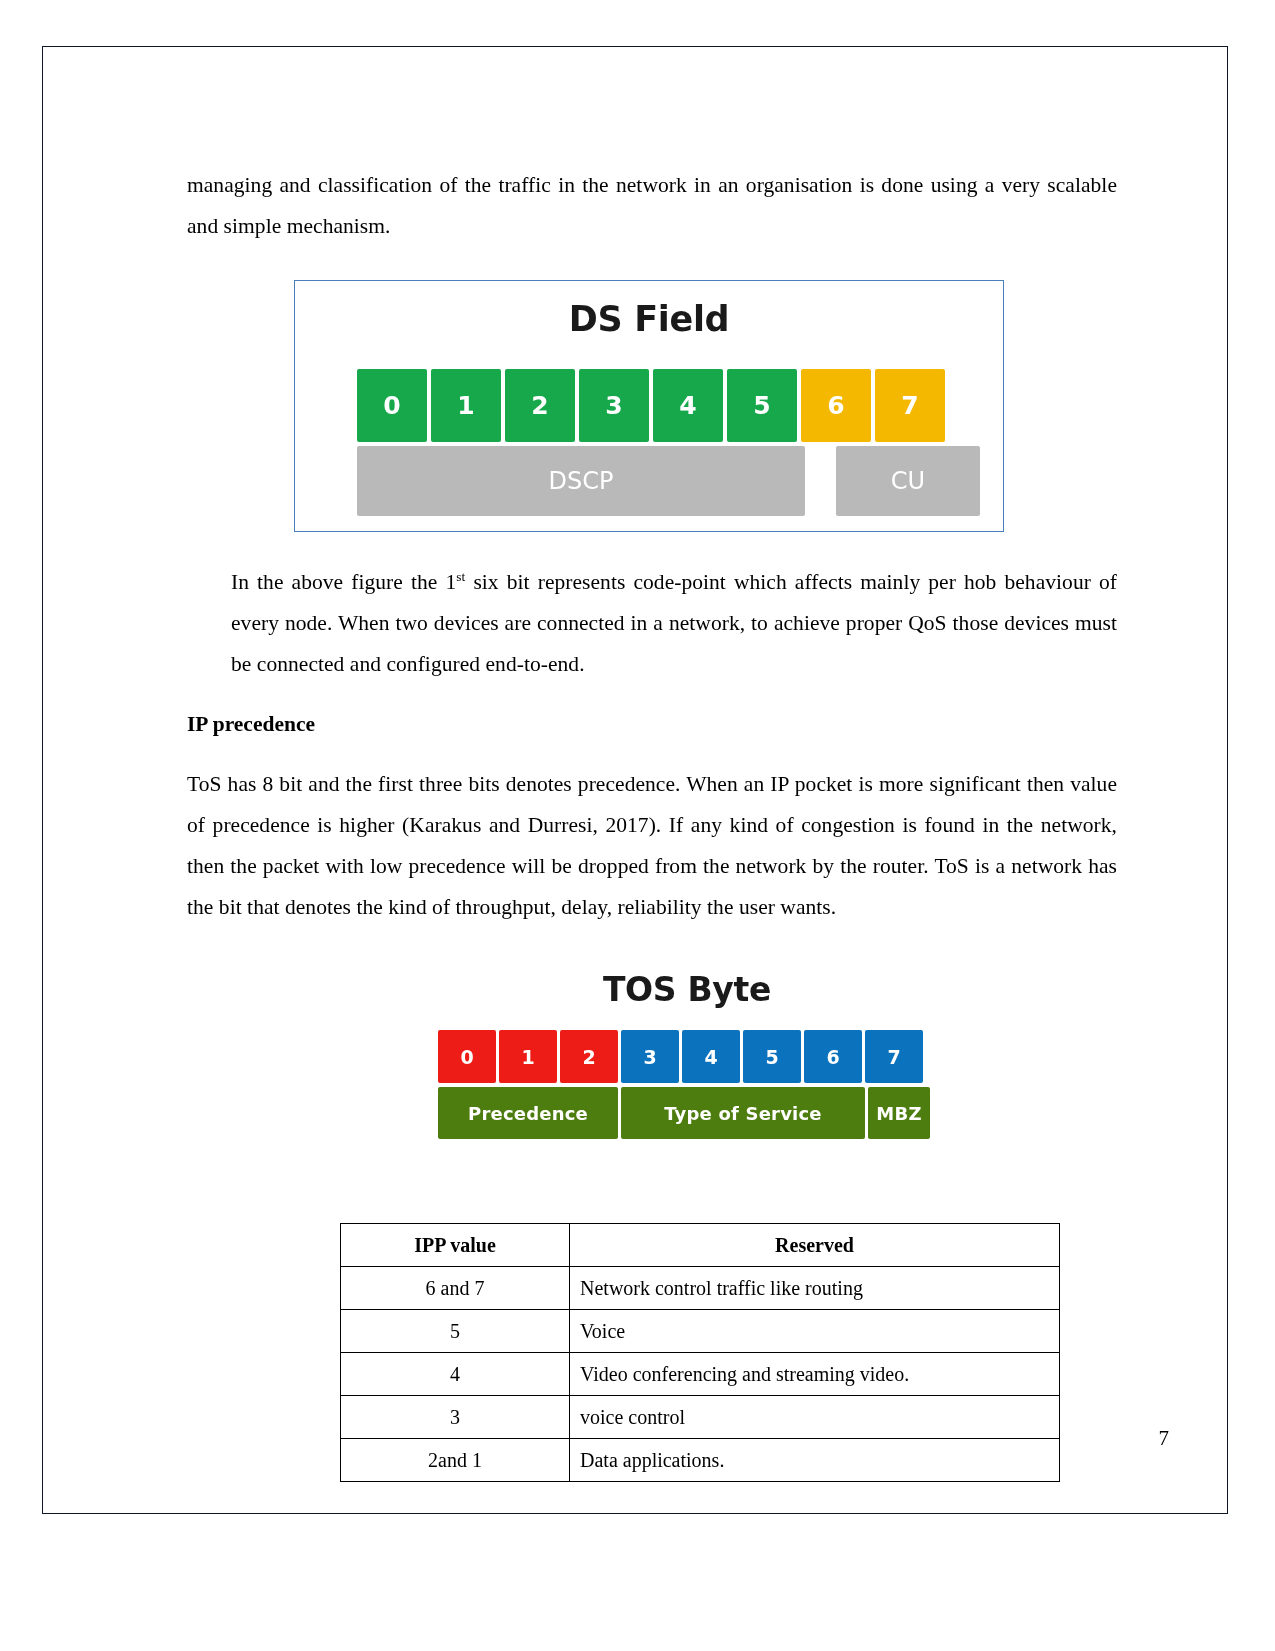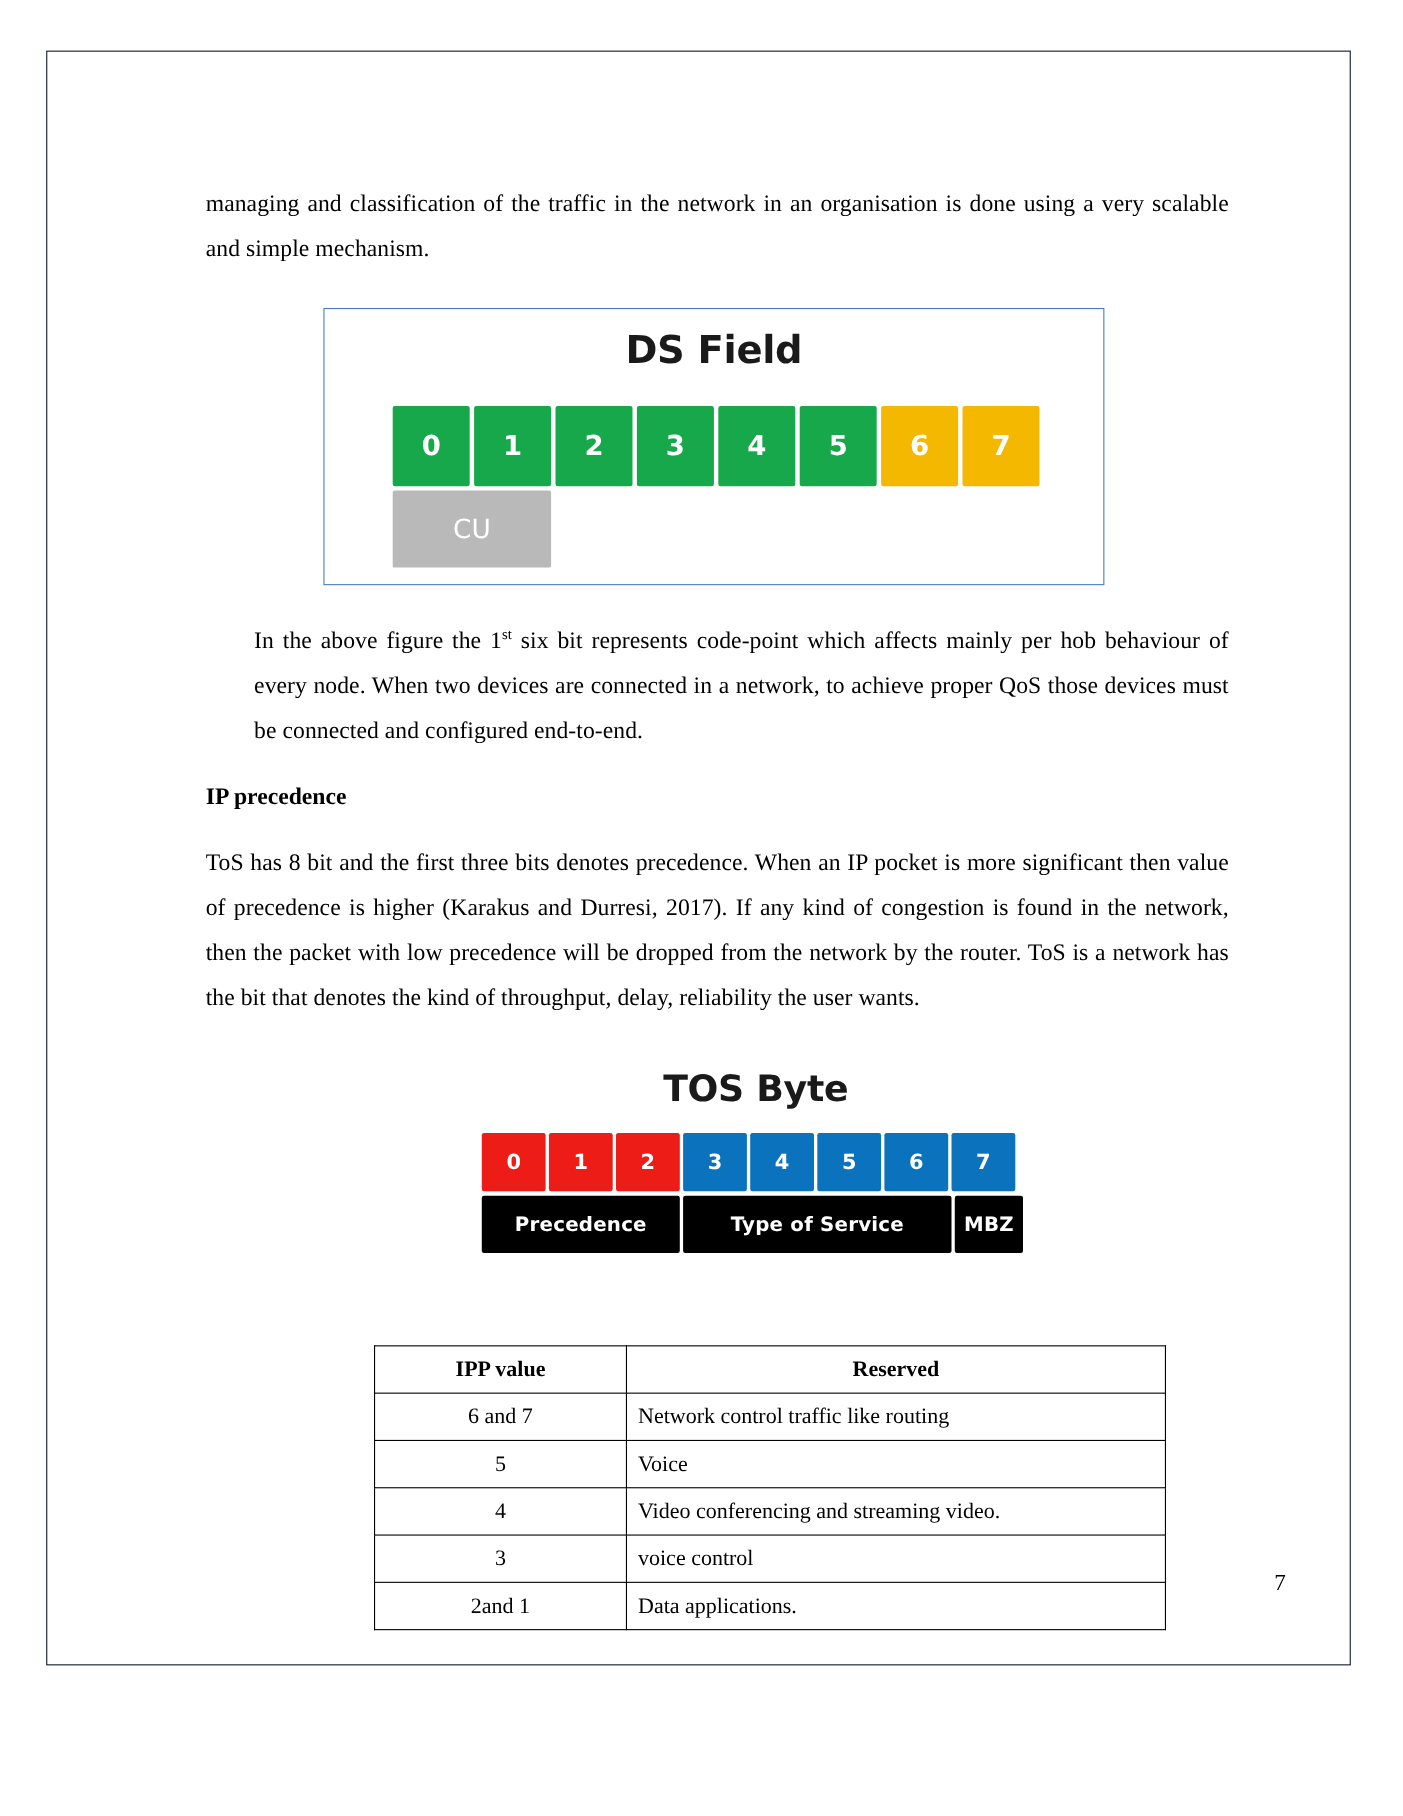--- a/index.html
+++ b/index.html
@@ -116,21 +116,21 @@
     color: #ffffff;
     font-family: "DejaVu Sans", sans-serif;
     font-size: 24px;
     font-weight: 500;
     display: flex;
     align-items: center;
     justify-content: center;
     border-radius: 2px;
   }
   .ds-label.dscp { width: 448px; }
-  .ds-label.cu   { width: 144px; }
+  .ds-label.cu   { width: 144px; margin-left: 27px; }
 
   
   .tos-figure {
     margin: 42px 0 0 0;
     width: 520px;
     margin-left: 240px;
     position: relative;
     height: 205px;
   }
   .tos-title {
@@ -168,21 +168,21 @@
 
   .tos-labels {
     position: absolute;
     left: 11px;
     top: 117px;
     display: flex;
     gap: 3px;
   }
   .tos-label {
     height: 52px;
-    background: #000000;
+    background: #4d7c0f;
     color: #ffffff;
     font-family: "DejaVu Sans", sans-serif;
     font-size: 18px;
     font-weight: bold;
     display: flex;
     align-items: center;
     justify-content: center;
     border-radius: 2px;
     letter-spacing: 0.2px;
   }
@@ -239,20 +239,21 @@
         <div class="ds-bit green">0</div>
         <div class="ds-bit green">1</div>
         <div class="ds-bit green">2</div>
         <div class="ds-bit green">3</div>
         <div class="ds-bit green">4</div>
         <div class="ds-bit green">5</div>
         <div class="ds-bit amber">6</div>
         <div class="ds-bit amber">7</div>
       </div>
       <div class="ds-labels">
+        <div class="ds-label dscp">DSCP</div>
         <div class="ds-label cu">CU</div>
       </div>
     </div>
 
     <p class="para" style="margin-top:30px;margin-left:44px;"><span>In the above figure the 1</span><sup>st</sup><span> six bit represents code-point which affects mainly per hob behaviour of every node. When two devices are connected in a network, to achieve proper QoS those devices must be connected and configured end-to-end.</span></p>
 
     <div class="heading">IP precedence</div>
 
     <p class="para" style="margin-top:19px;">ToS has 8 bit and the first three bits denotes precedence. When an IP pocket is more significant then value of precedence is higher (Karakus and Durresi, 2017). If any kind of congestion is found in the network, then the packet with low precedence will be dropped from the network by the router. ToS is a network has the bit that denotes the kind of throughput, delay, reliability the user wants.</p>
 

